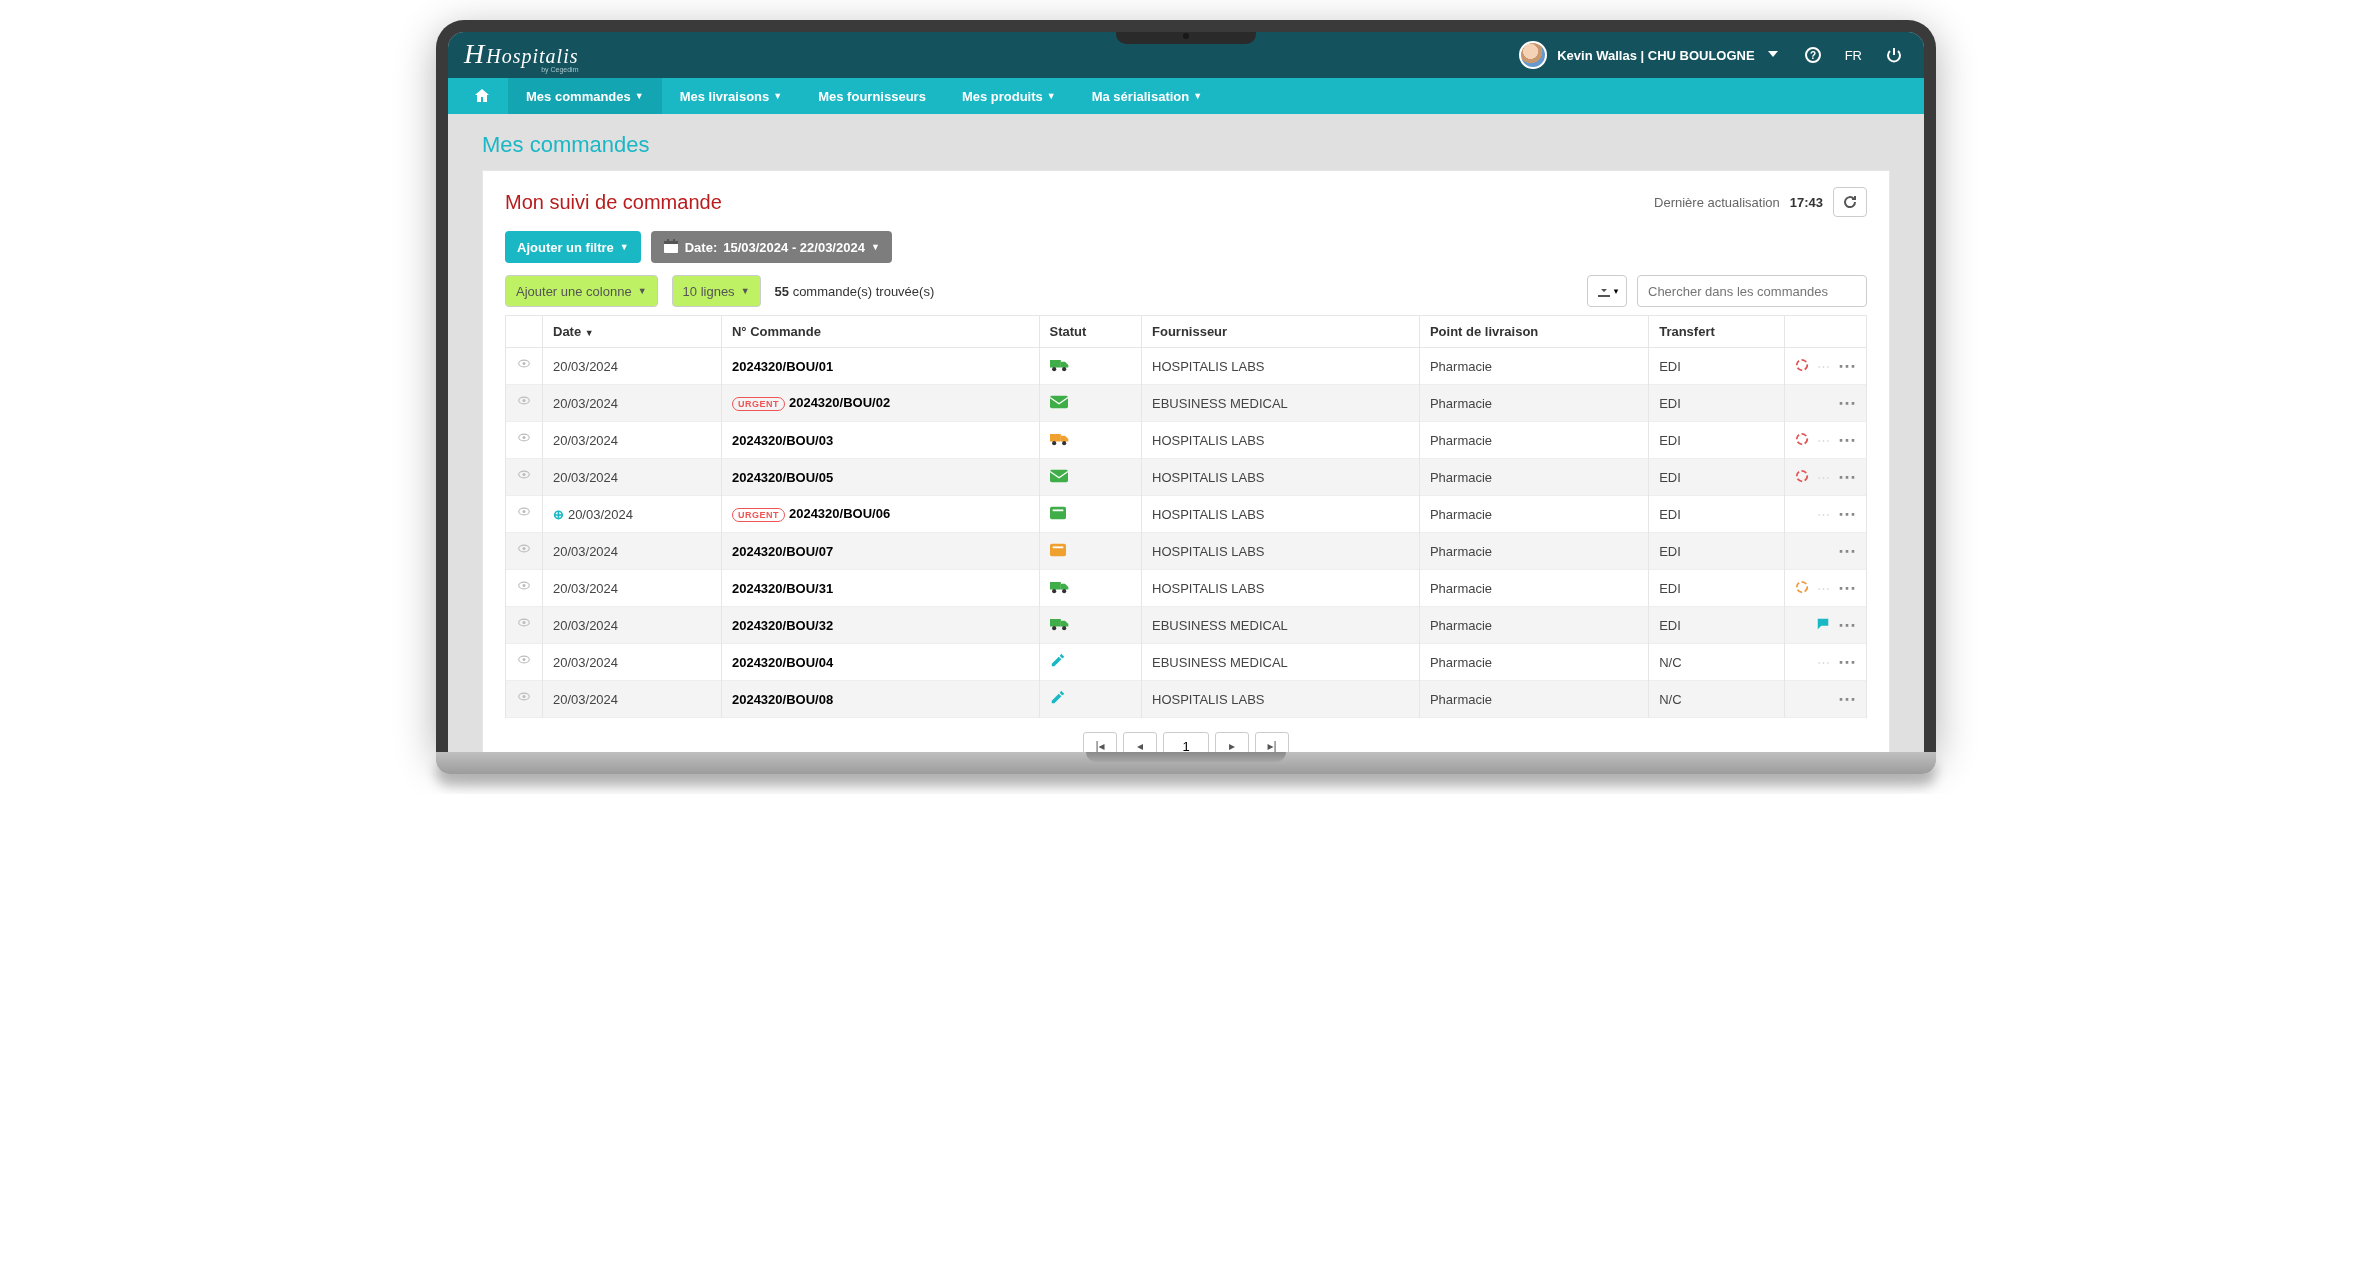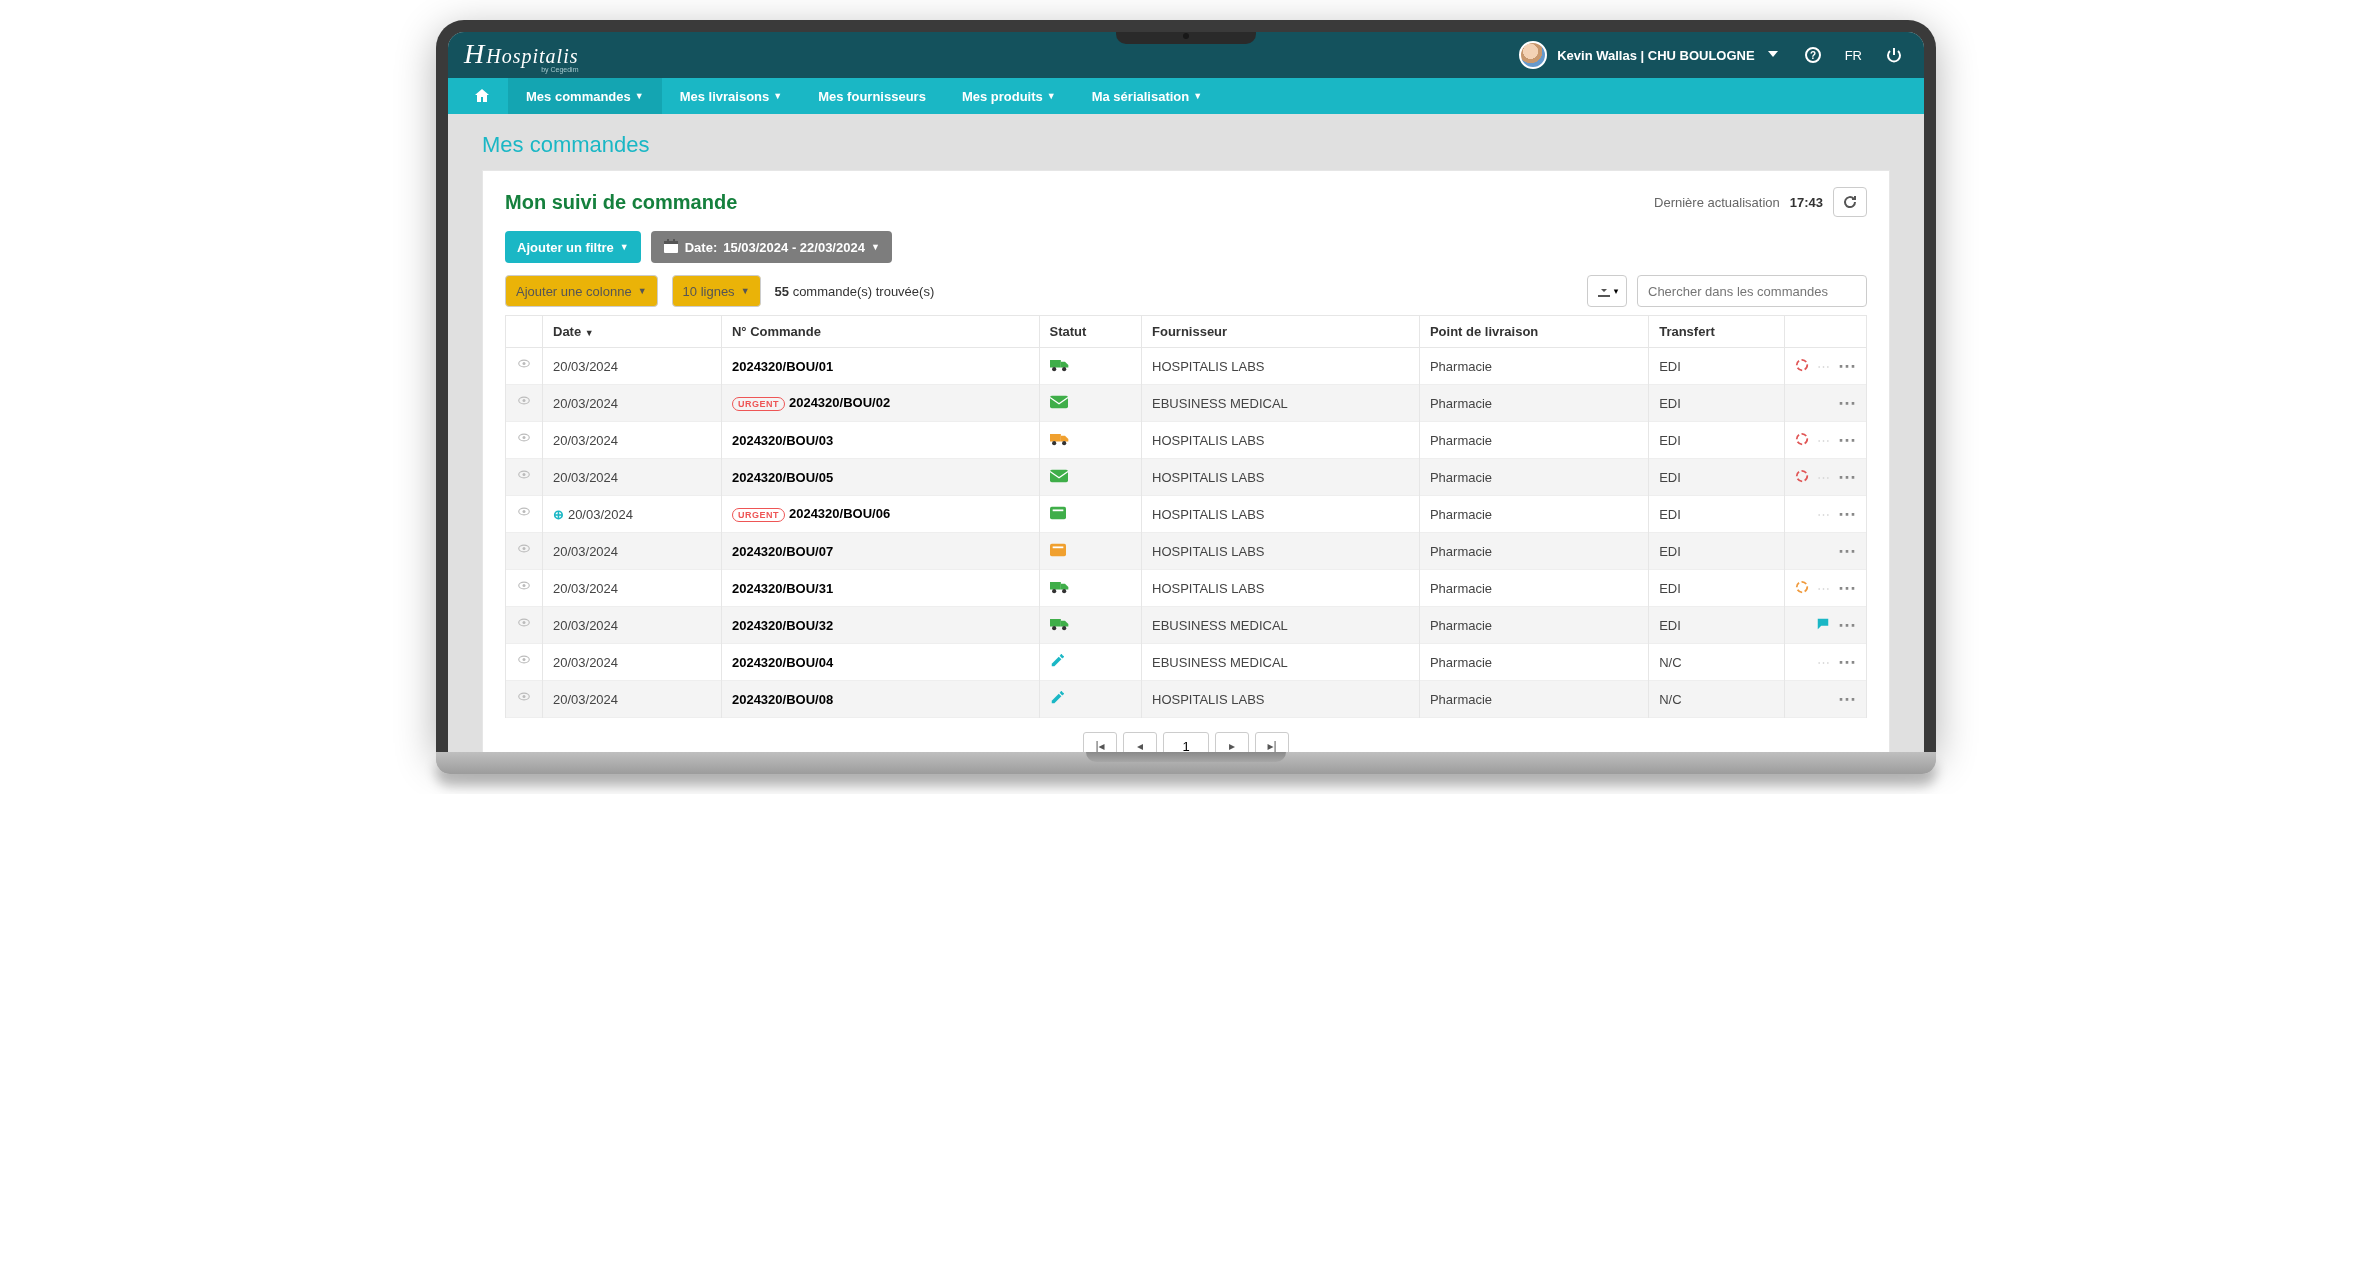--- a/index.html
+++ b/index.html
@@ -99,39 +99,39 @@
   .page-header {
     color:#1ab7c5; font-size:22px; padding: 6px 0 12px;
   }
   .card {
     background:#fff; border:1px solid #e6e6e6;
     padding: 16px 22px;
   }
   .card-head {
     display:flex; align-items:center; margin-bottom:14px;
   }
-  .card-title { font-size:20px; font-weight:700; color:#15803d; }
+  .card-title { font-size:20px; font-weight:400; color:#b91c1c; }
   .card-right{margin-left:auto;display:flex;align-items:center;gap:10px;font-size:13px;color:#666;}
   .time{font-weight:700;color:#333;text-align:right;}
   .refresh-btn{width:34px;height:30px;border:1px solid #ccc;border-radius:4px;display:flex;align-items:center;justify-content:center;cursor:pointer;}
 
   .filters { display:flex; gap:10px; margin-bottom:12px; }
   .btn {
     height:32px; padding:0 12px; border-radius:4px;
     display:flex;align-items:center;gap:6px;font-size:13px;cursor:pointer;border:none;text-align:center;
   }
   .btn-teal{background:#1ab7c5;color:#fff;font-weight:700;}
   .btn-gray{background:#7d7d7d;color:#fff;font-weight:700;}
 
   .toolbar {
     display:flex;align-items:center;gap:14px;margin-bottom:8px;
   }
   .select-outline {
     height:32px;padding:0 10px;border:1px solid #ccc;border-radius:4px;
-    display:flex;align-items:center;gap:6px;font-size:13px;color:#555;background:#eab308;cursor:pointer;
+    display:flex;align-items:center;gap:6px;font-size:13px;color:#555;background:#bef264;cursor:pointer;
   }
   .found{font-size:13px;color:#333;}
   .found b{font-weight:700;}
   .toolbar-right{margin-left:auto;display:flex;gap:10px;}
   .dl-btn{width:40px;height:32px;border:1px solid #ccc;border-radius:4px;display:flex;align-items:center;justify-content:center;cursor:pointer;}
   .search{height:32px;width:230px;border:1px solid #ccc;border-radius:4px;padding:0 10px;font-size:13px;}
 
   table {
     width:100%; border-collapse:collapse; font-size:13px; color:#444;
     border:1px solid #e6e6e6;

